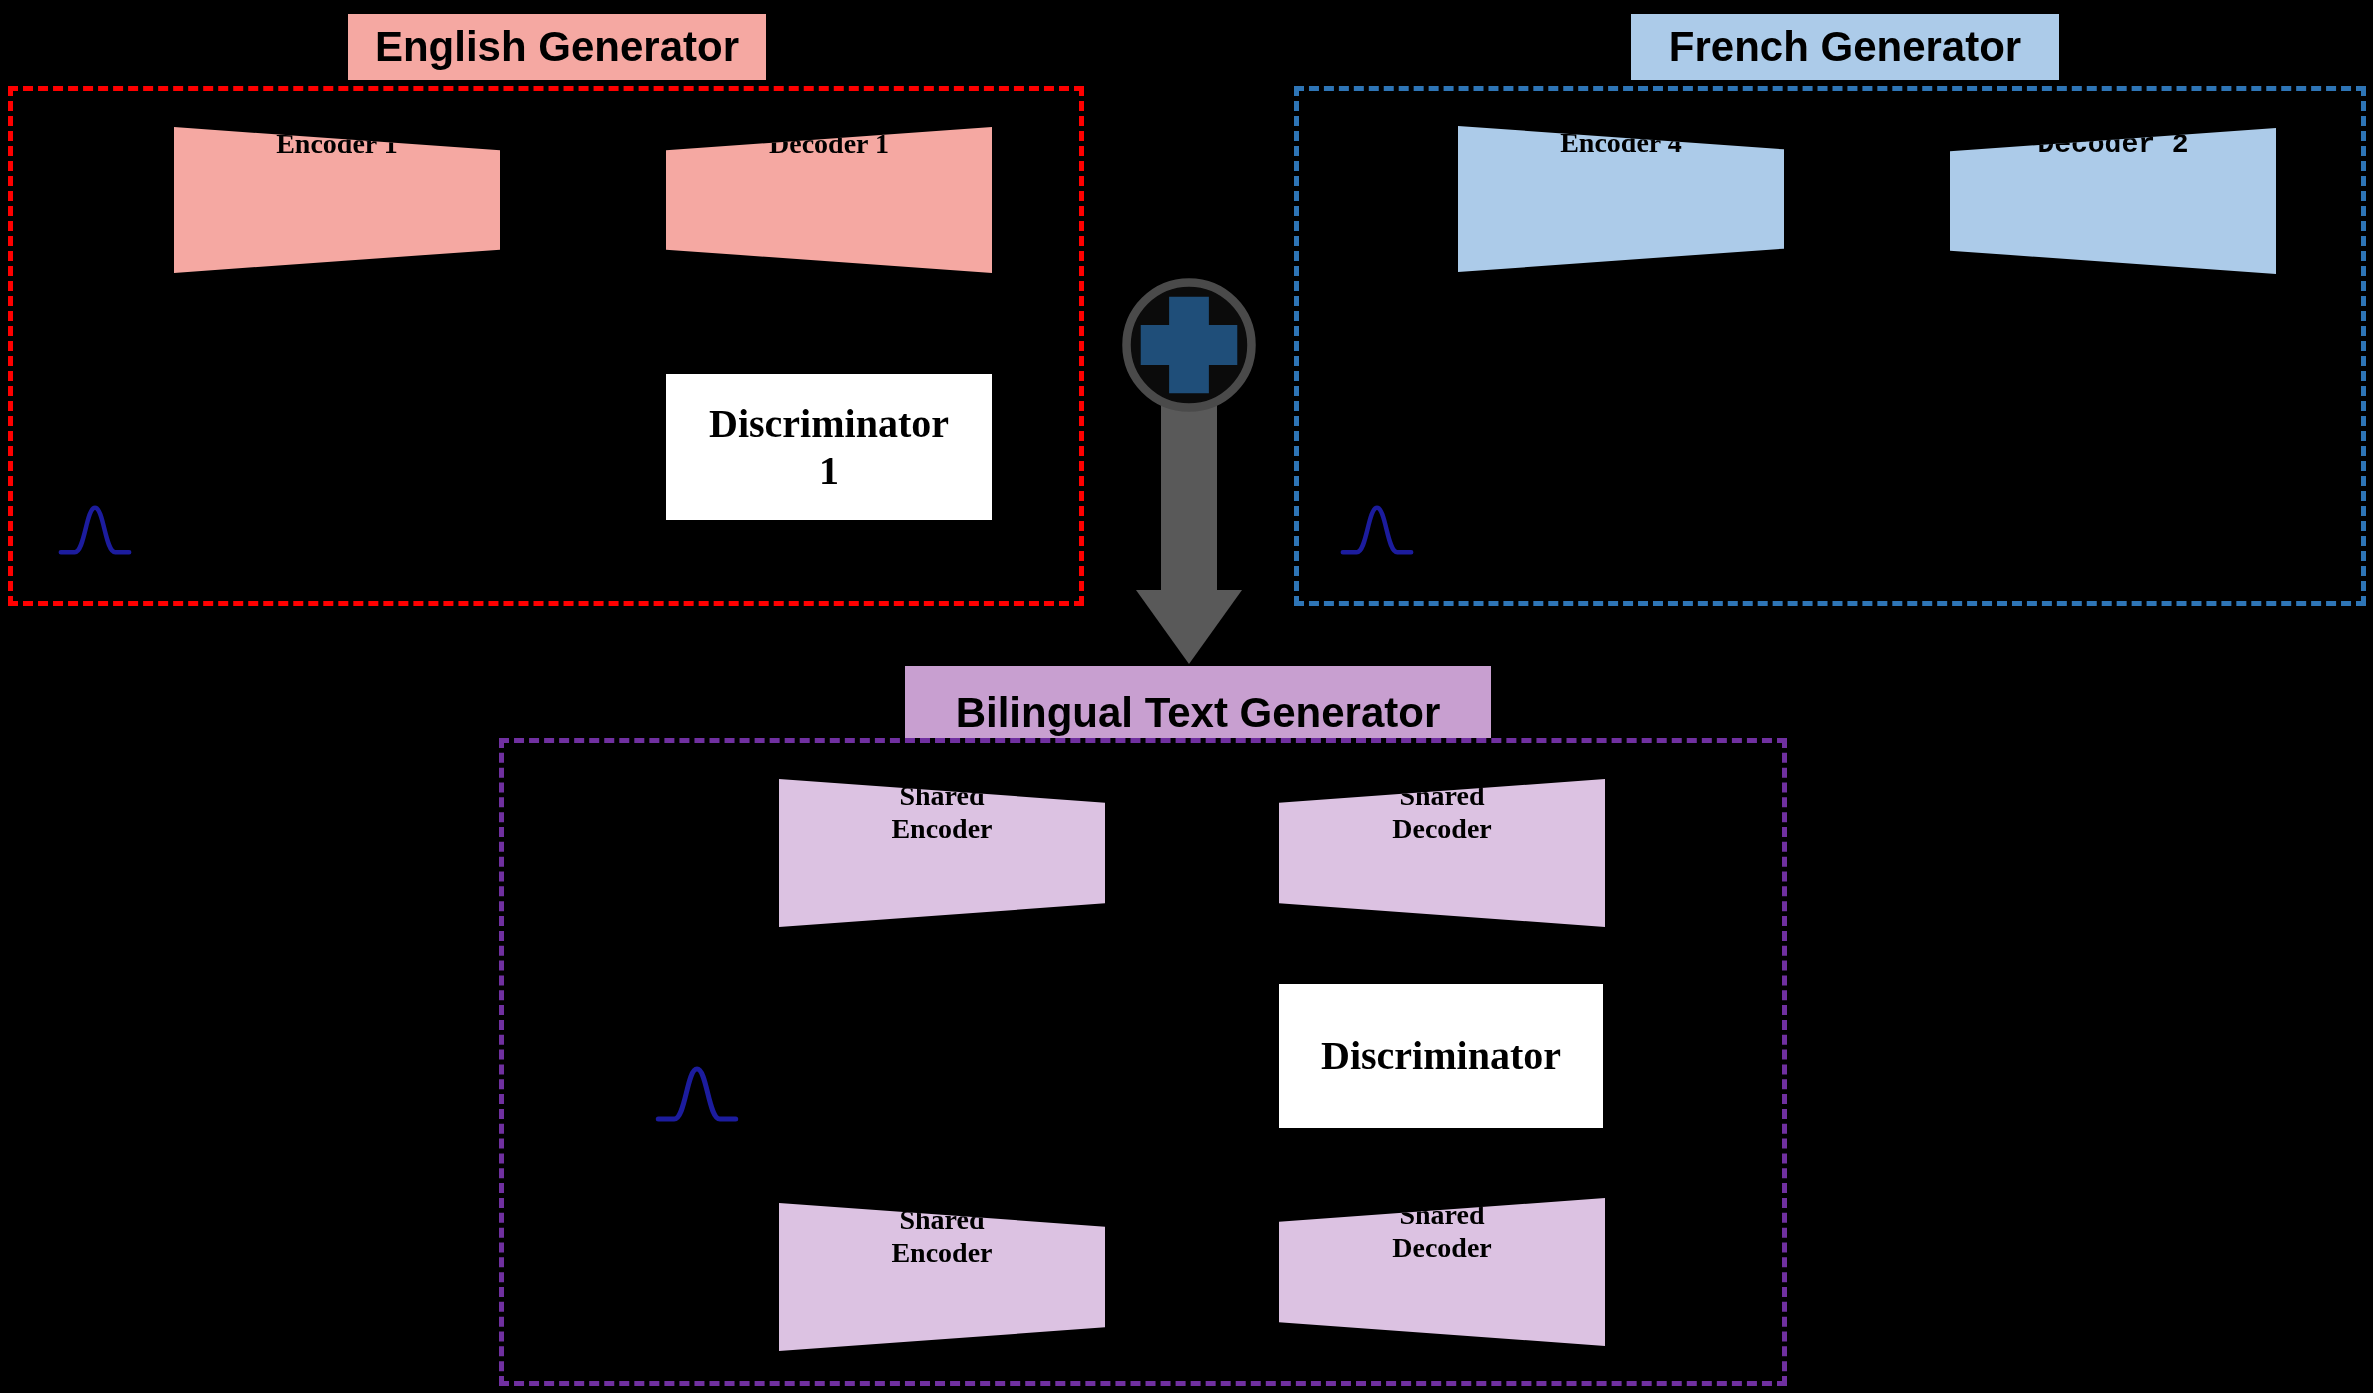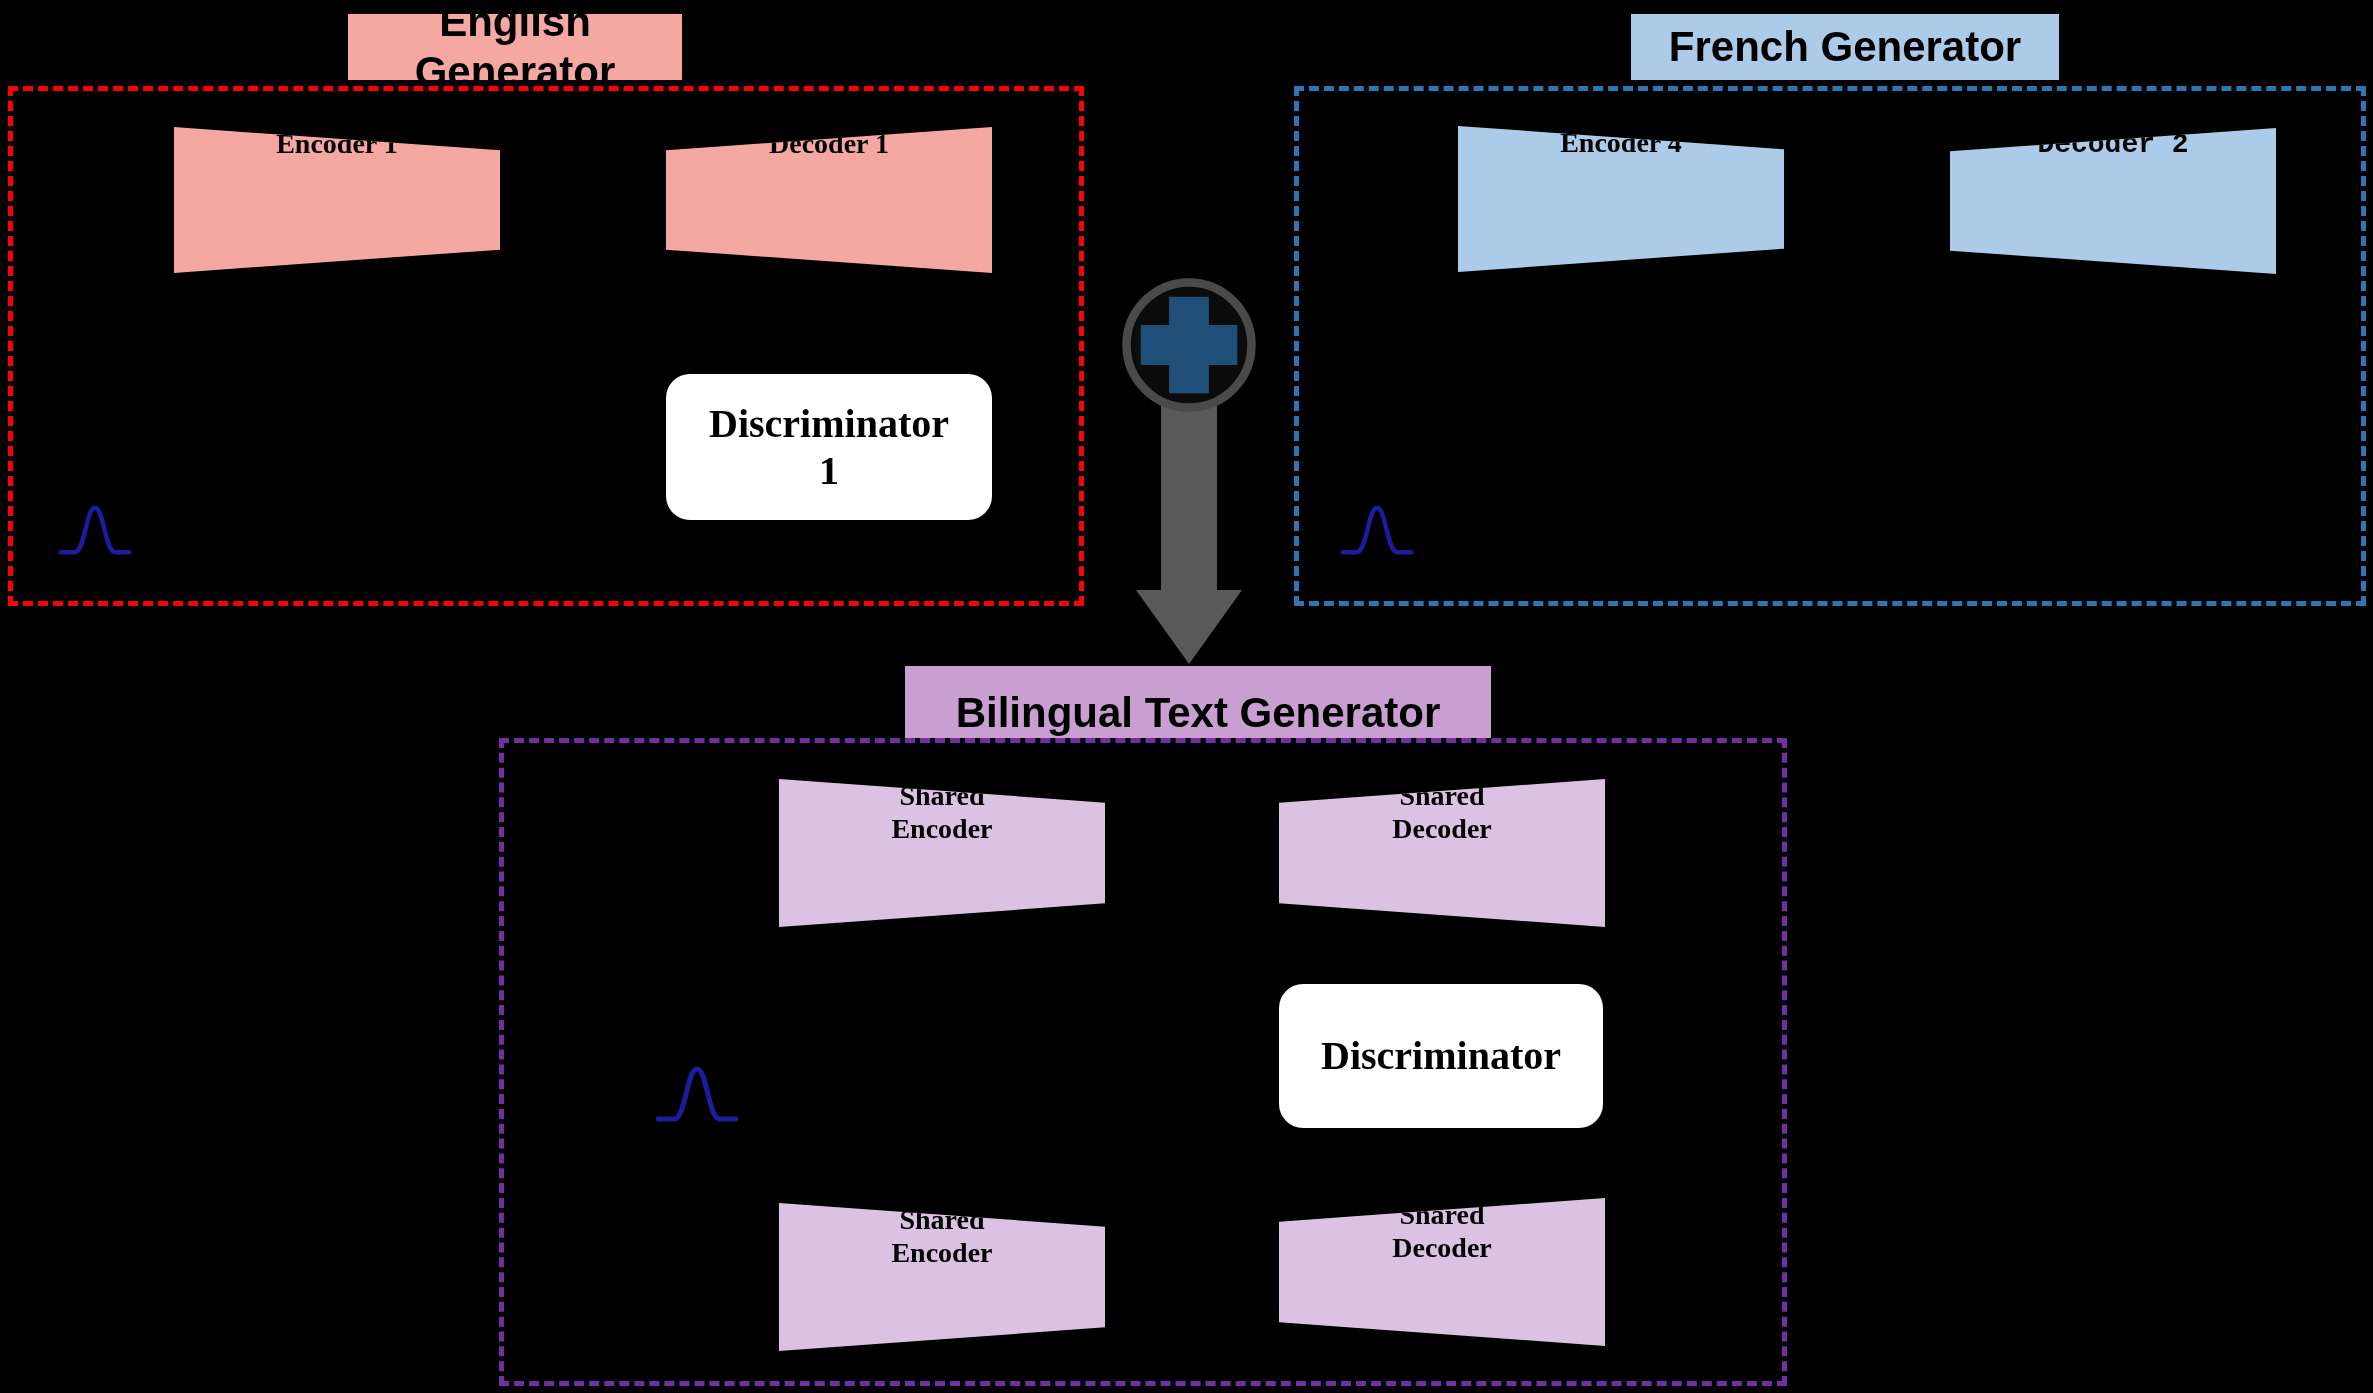--- a/index.html
+++ b/index.html
@@ -36,36 +36,36 @@
   .enc { clip-path: polygon(0 0, 100% 16%, 100% 84%, 0 100%); }
   .dec { clip-path: polygon(0 16%, 100% 0, 100% 100%, 0 84%); }
   .fill-en { background:var(--english-fill,#F5A8A2); }
   .fill-fr { background:var(--french-fill,#ACCBE9); }
   .fill-bi { background:var(--bilingual-fill,#DCC2E2); }
 
   .disc {
     background:var(--discriminator-fill,#FFFFFF);
     display:flex; align-items:center; justify-content:center;
     font-family:"Liberation Serif",serif; font-weight:bold;
-    font-size:40px; color:var(--text-color,#000);border-radius:24px;
+    font-size:40px; color:var(--text-color,#000);
   }
 
   .lbl { white-space:pre-line; text-align:center; line-height:1.18; }
 
   .gauss-path { fill:none; stroke:var(--gauss-color,#1C1C9E); stroke-width:7; stroke-linecap:round; }
   .plus-ring  { fill:#0b0b0b; stroke:#4a4a4a; stroke-width:6; }
   .plus-cross { fill:var(--plus-color,#1F4E79); }
   .arrow-shape{ fill:var(--arrow-color,#595959); }
 </style>
 </head>
 <body>
 
 <div class="canvas">
 
-  <div class="abs header hdr-en" style="left:348px; top:14px; width:334px; height:66px;">
+  <div class="abs header hdr-en" style="left:348px; top:14px; width:418px; height:66px;">
     <span class="lbl">English Generator</span>
   </div>
 
   <div class="abs group-box box-en" style="left:8px; top:86px; width:1076px; height:520px;"></div>
 
   <div class="abs trap enc fill-en" style="left:174px; top:127px; width:326px; height:146px;">
     <span class="lbl">Encoder 1</span>
   </div>
 
   <div class="abs trap dec fill-en" style="left:666px; top:127px; width:326px; height:146px;">

